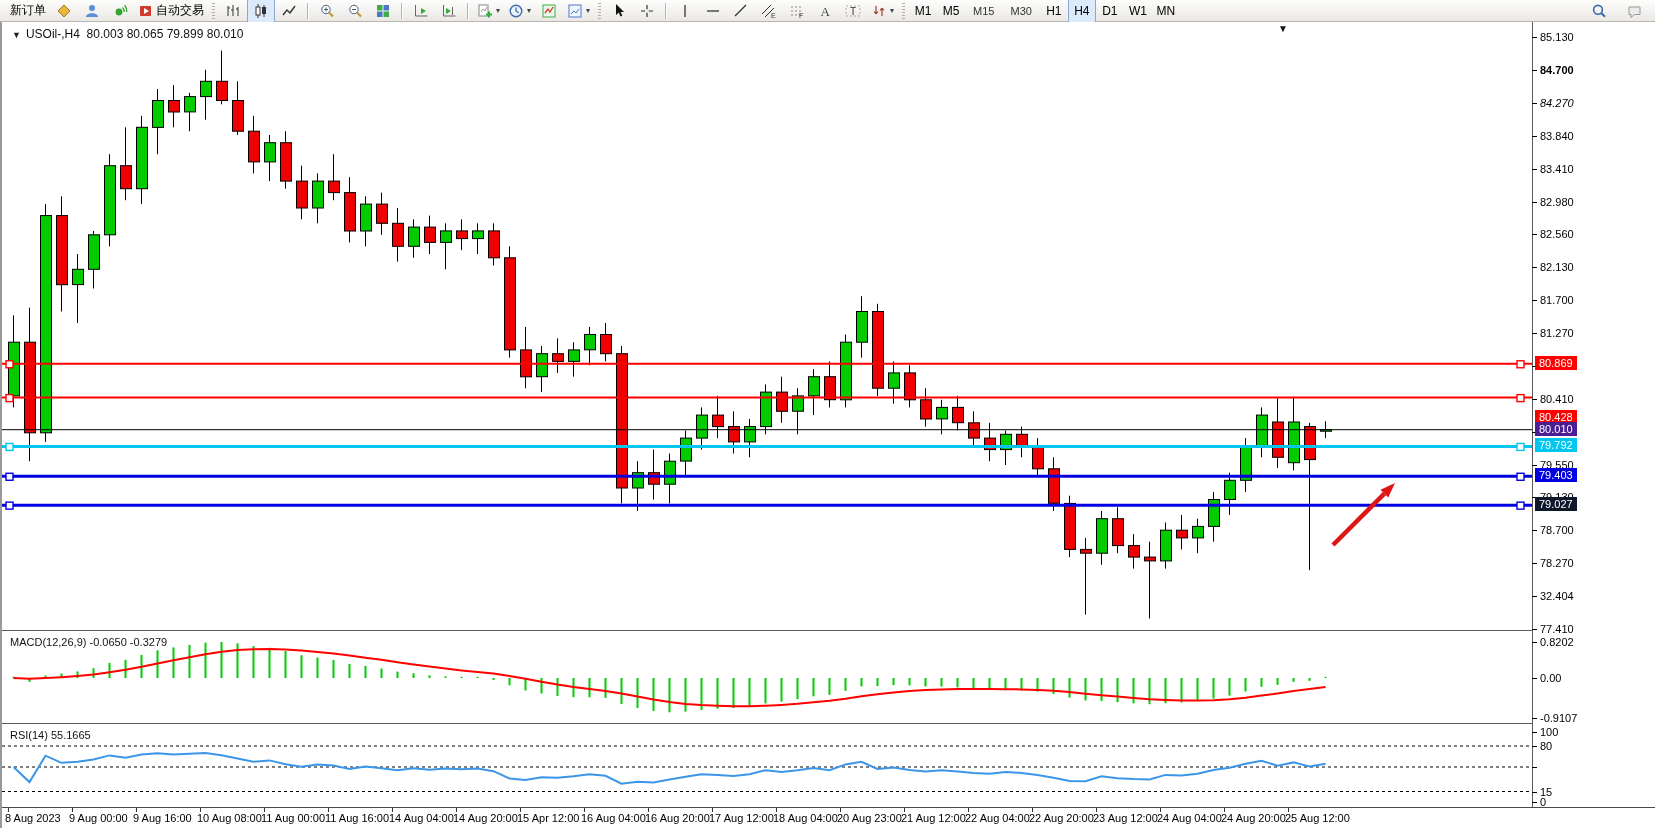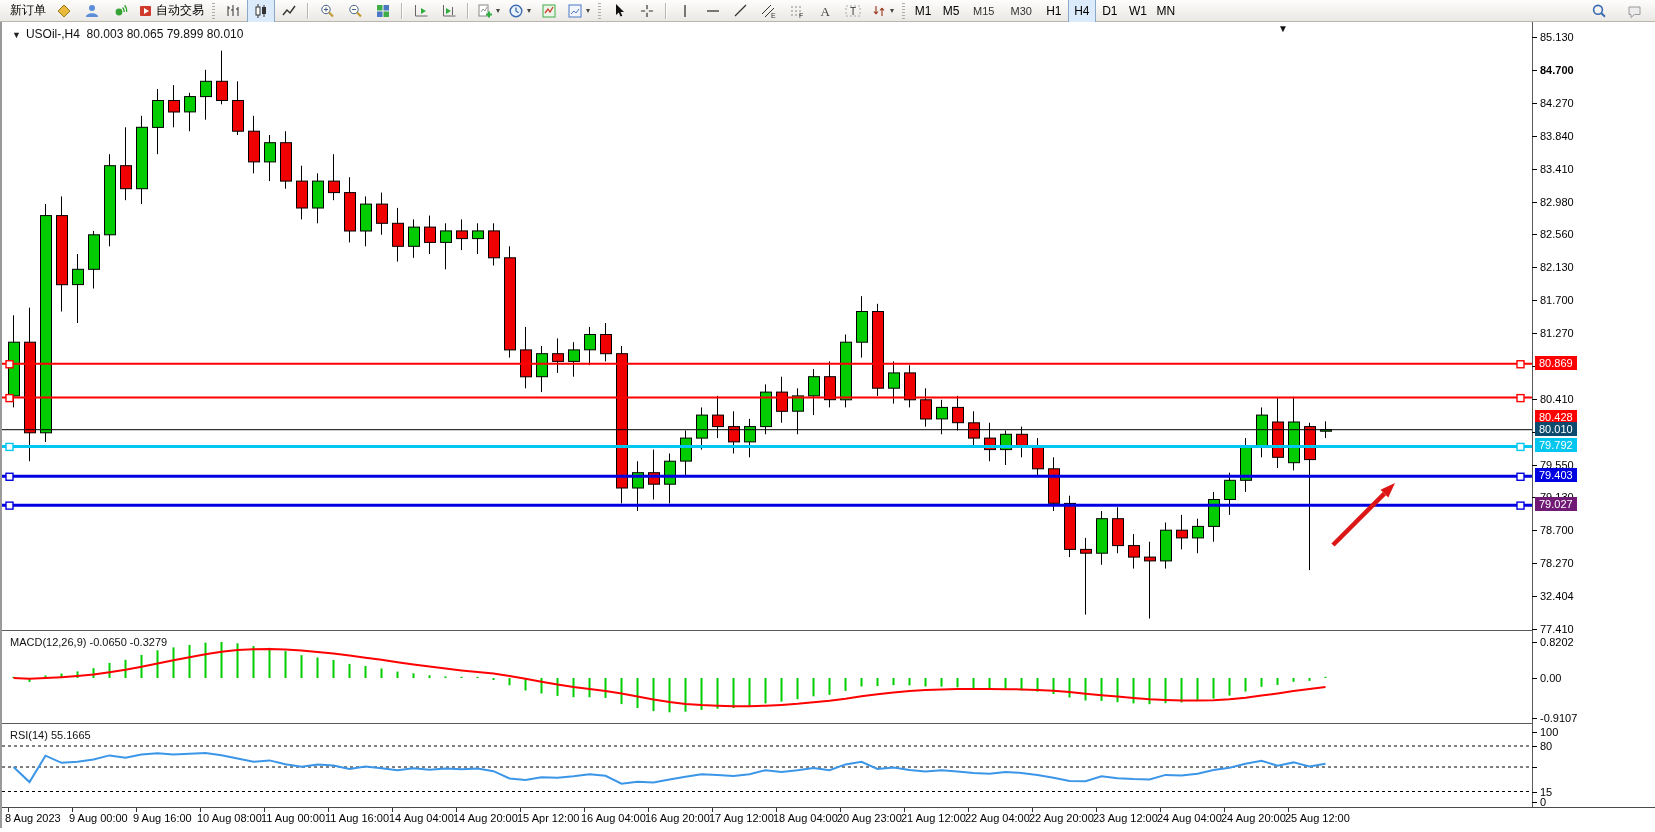--- a/index.html
+++ b/index.html
@@ -602,21 +602,21 @@
     <div class="indlabel" style="top:707px;">RSI(14) 55.1665</div>
 
     <div class="vborder"></div>
 
     <div class="axis" id="priceAxis">
         <div class="tickdash" style="top:15px;"></div>
         <div class="tick" style="top:9px;">85.130</div>
         <div class="tickdash" style="top:48px;"></div>
         <div class="tick" style="top:42px;font-weight:bold;">84.700</div>
         <div class="tickdash" style="top:81px;"></div>
-        <div class="tick" style="top:75px;">84.270</div>
+        <div class="tick" style="top:75px;font-style:italic;">84.270</div>
         <div class="tickdash" style="top:114px;"></div>
         <div class="tick" style="top:108px;">83.840</div>
         <div class="tickdash" style="top:147px;"></div>
         <div class="tick" style="top:141px;">83.410</div>
         <div class="tickdash" style="top:180px;"></div>
         <div class="tick" style="top:174px;">82.980</div>
         <div class="tickdash" style="top:212px;"></div>
         <div class="tick" style="top:206px;">82.560</div>
         <div class="tickdash" style="top:245px;"></div>
         <div class="tick" style="top:239px;">82.130</div>
@@ -637,24 +637,24 @@
         <div class="tickdash" style="top:508px;"></div>
         <div class="tick" style="top:502px;">78.700</div>
         <div class="tickdash" style="top:541px;"></div>
         <div class="tick" style="top:535px;">78.270</div>
         <div class="tickdash" style="top:574px;"></div>
         <div class="tick" style="top:568px;">32.404</div>
         <div class="tickdash" style="top:607px;"></div>
         <div class="tick" style="top:601px;">77.410</div>
         <div class="ptag" style="top:334px;background:#ff0000;">80.869</div>
         <div class="ptag" style="top:388px;background:#ff0000;">80.428</div>
-        <div class="ptag" style="top:400px;background:#0c4a6e;">80.010</div>
+        <div class="ptag" style="top:400px;background:#4c1d95;">80.010</div>
         <div class="ptag" style="top:416px;background:#00c6f0;">79.792</div>
         <div class="ptag" style="top:446px;background:#0000e0;">79.403</div>
-        <div class="ptag" style="top:475px;background:#701a75;">79.027</div>
+        <div class="ptag" style="top:475px;background:#0f172a;">79.027</div>
         <div class="tickdash" style="top:620px;"></div>
         <div class="tick" style="top:614px;">0.8202</div>
         <div class="tickdash" style="top:656px;"></div>
         <div class="tick" style="top:650px;">0.00</div>
         <div class="tickdash" style="top:696px;"></div>
         <div class="tick" style="top:690px;">-0.9107</div>
         <div class="tickdash" style="top:710px;"></div>
         <div class="tick" style="top:704px;">100</div>
         <div class="tickdash" style="top:724px;"></div>
         <div class="tick" style="top:718px;">80</div>

